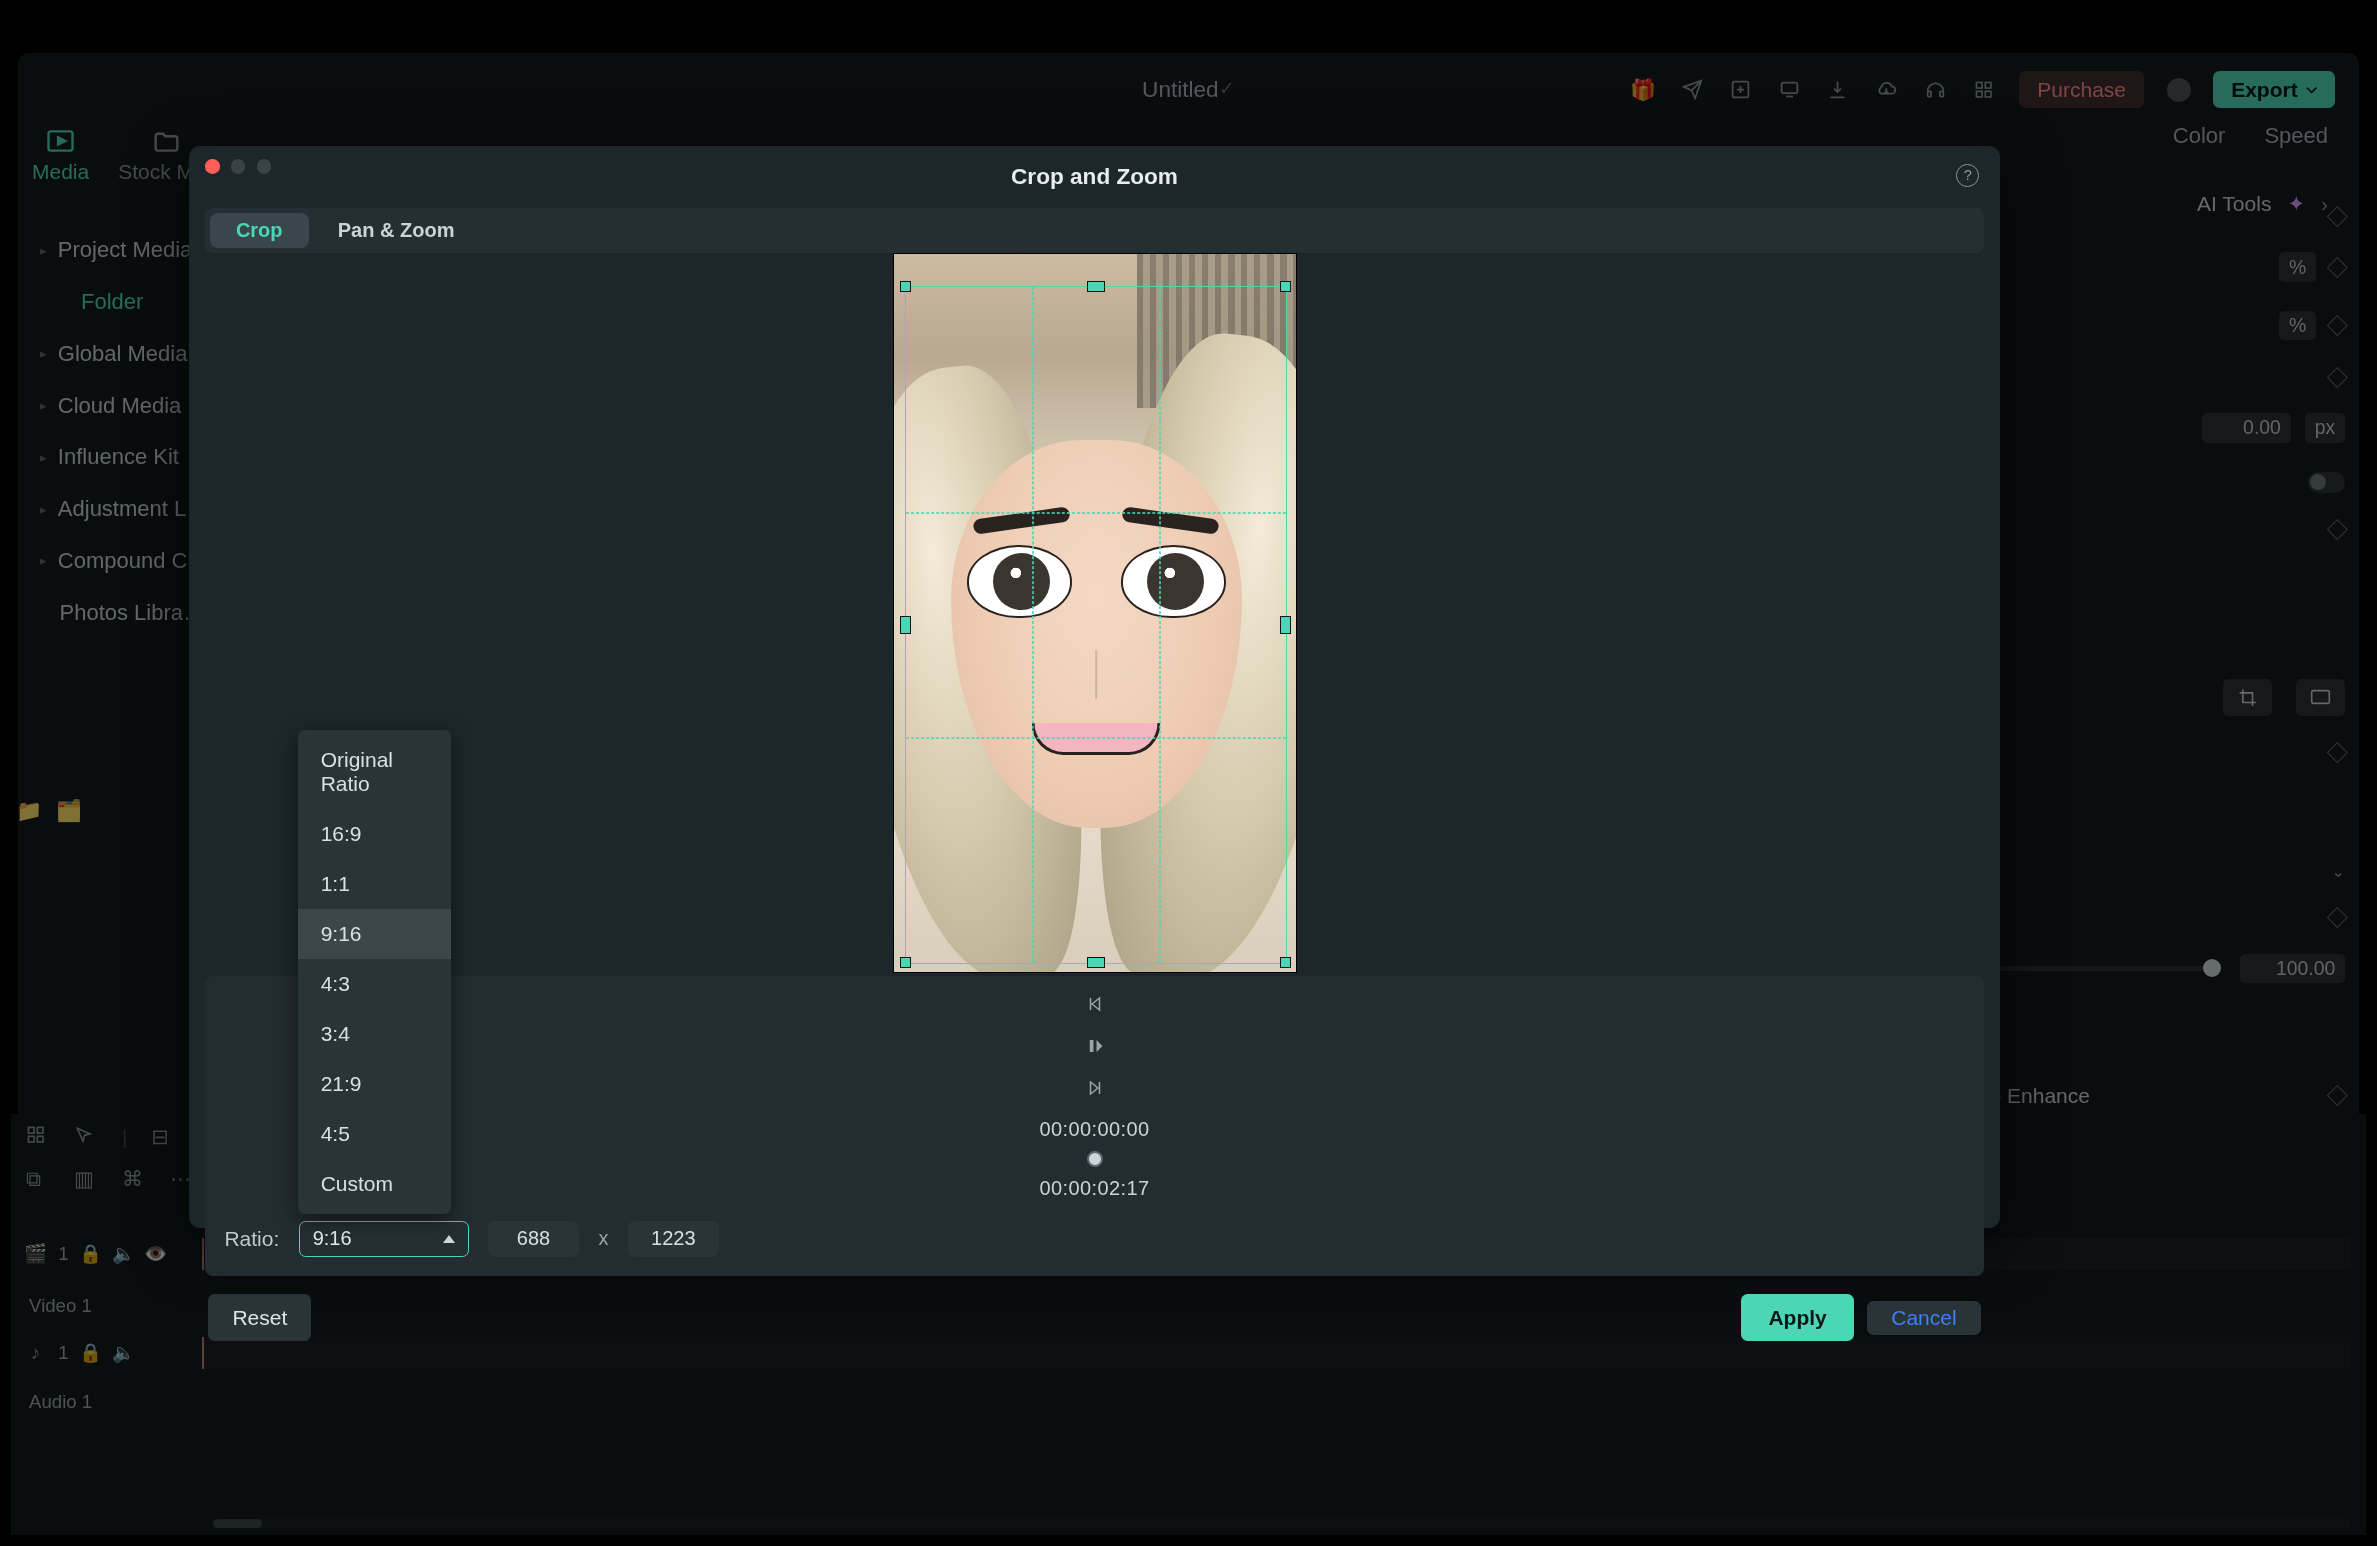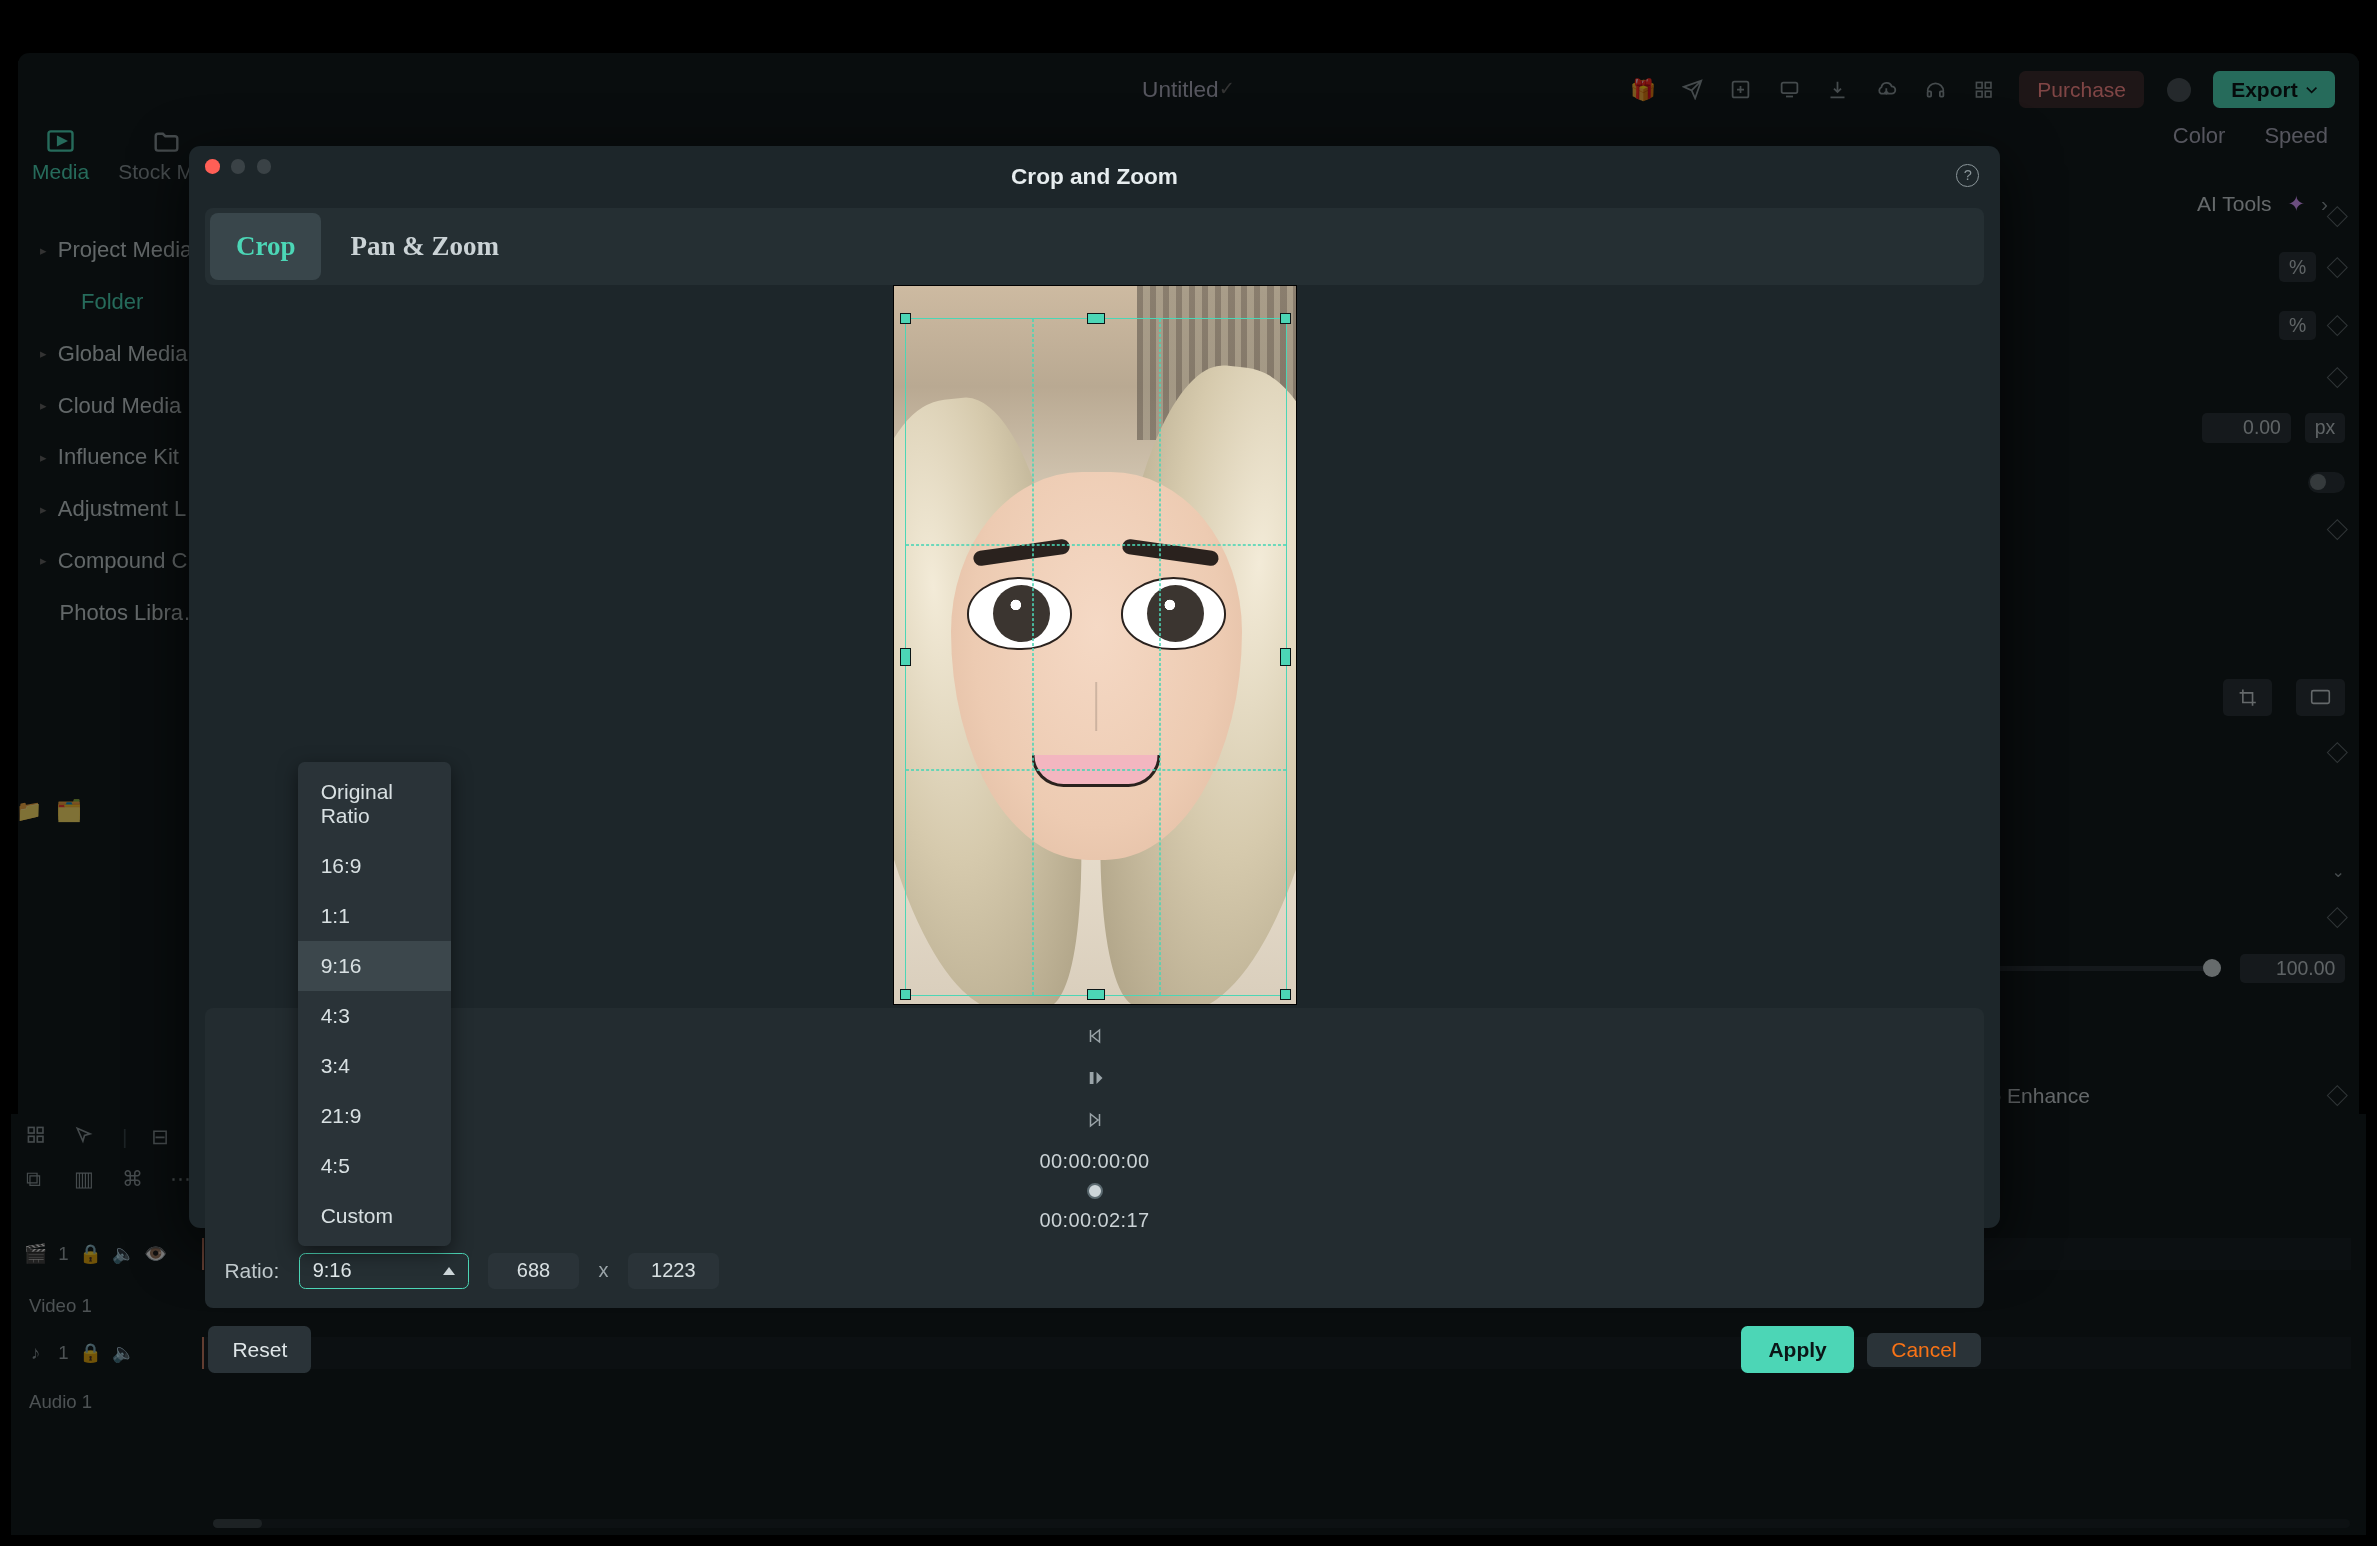--- a/index.html
+++ b/index.html
@@ -64,21 +64,21 @@
   .modal .mac-dots { position: absolute; left: 16px; top: 13px; display: flex; gap: 11.3px; }
   .mac-dot { width: 14.6px; height: 14.6px; border-radius: 50%; }
   .mac-dot.r { background: #ff5f56; }
   .mac-dot.g { background: #3a4246; }
   .mac-dot.g2 { background: #3a4246; }
   .modal-title { text-align: center; padding: 18px 0; font-size: 22.6px; font-weight: 600; color: #e7edef; }
   .help-ic { position: absolute; right: 21px; top: 18px; width: 22.6px; height: 22.6px; border: 1.6px solid #8b969a; border-radius: 50%; color: #8b969a; font-size: 14.6px; display: flex; align-items: center; justify-content: center; }
   
   .tab-strip { margin: 0 16px; background: #252f33; border-radius: 8px; padding: 4.9px; display: flex; align-items: center; }
   .tab-seg { display: flex; gap: 3.2px; }
-  .seg-btn { padding: 18px 26px; border-radius: 8px; font-size: 27px; font-weight: 600; color: #cbd3d6; font-family: Liberation Serif, serif; }
+  .seg-btn { padding: 6px 26px; border-radius: 8px; font-size: 20px; font-weight: 600; color: #cbd3d6; }
   .seg-btn.active { background: #39464b; color: #4cd6b6; }
   
   
   .preview-area { flex: 1; position: relative; display: flex; align-items: center; justify-content: center; }
   .preview-img { width: 404px; height: 720px; position: relative; background: linear-gradient(180deg,#cdbaa1 0%,#b9a992 14%,#e6dcca 40%,#f1e7d7 60%,#d9cebc 100%); border: 0.8px solid #000; overflow: hidden; }
   
   .hair-l { position: absolute; left: -32px; top: 113px; width: 210px; height: 615px; background: radial-gradient(ellipse at 40% 30%, #f3ebd8 0%, #d6caad 45%, #a69a7e 100%); border-radius: 60% 40% 30% 60% / 50% 40% 50% 60%; transform: rotate(-6deg); }
   .hair-r { position: absolute; right: -40px; top: 81px; width: 226px; height: 647px; background: radial-gradient(ellipse at 60% 30%, #f3ebd8 0%, #d6caad 45%, #a69a7e 100%); border-radius: 40% 60% 60% 30% / 40% 50% 60% 50%; transform: rotate(6deg); }
   .face { position: absolute; left: 57px; top: 186px; width: 291px; height: 388px; background: radial-gradient(ellipse at 50% 40%, #f5d9c5 0%, #edcbb2 60%, #ddb89e 100%); border-radius: 46% 46% 48% 48% / 42% 42% 60% 60%; }
   .brow { position: absolute; width: 97px; height: 14.6px; background: #2a221e; border-radius: 8px; }
@@ -113,21 +113,21 @@
   .ratio-row { display: flex; align-items: center; gap: 19.4px; margin-top: 21px; }
   .ratio-label { color: #c0c9cc; font-size: 21px; }
   .ratio-select { width: 170px; height: 36px; border: 1.6px solid #4cd6b6; border-radius: 6.5px; display: flex; align-items: center; justify-content: space-between; padding: 0 13px; color: #e2eaec; font-size: 20px; background: #252f33; position: relative; }
   .up-caret { width: 0; height: 0; border-left: 6.5px solid transparent; border-right: 6.5px solid transparent; border-bottom: 8px solid #cdd6d9; }
   .dim-input { width: 91px; height: 36px; border-radius: 6.5px; background: #2a3338; color: #d8e0e2; font-size: 20px; display: flex; align-items: center; justify-content: center; }
   .x-sep { color: #9aa4a8; font-size: 20px; }
   
   .modal-footer { display: flex; align-items: center; padding: 18px 19.4px; gap: 13px; }
   .reset-btn { background: #2a3338; color: #dfe6e8; padding: 11.3px 24px; border-radius: 6.5px; font-size: 21px; font-weight: 500; }
   .apply-btn { background: #4cd6b6; color: #0b1617; padding: 11.3px 27.5px; border-radius: 6.5px; font-size: 21px; font-weight: 600; margin-left: auto; }
-  .cancel-btn { background: #2a3338; color: #f97316; padding: 5px 24px; border-radius: 6.5px; font-size: 21px; font-weight: 500; }
+  .cancel-btn { background: #2a3338; color: #3b82f6; padding: 5px 24px; border-radius: 6.5px; font-size: 21px; font-weight: 500; }
   
   svg { display: block; }
 </style>
 </head>
 <body>
 
 <div class="app-bg">
   <div class="app-frame"></div>
 
   <div class="topbar" style="position:absolute;left:18px;right:18px;top:61px;">

